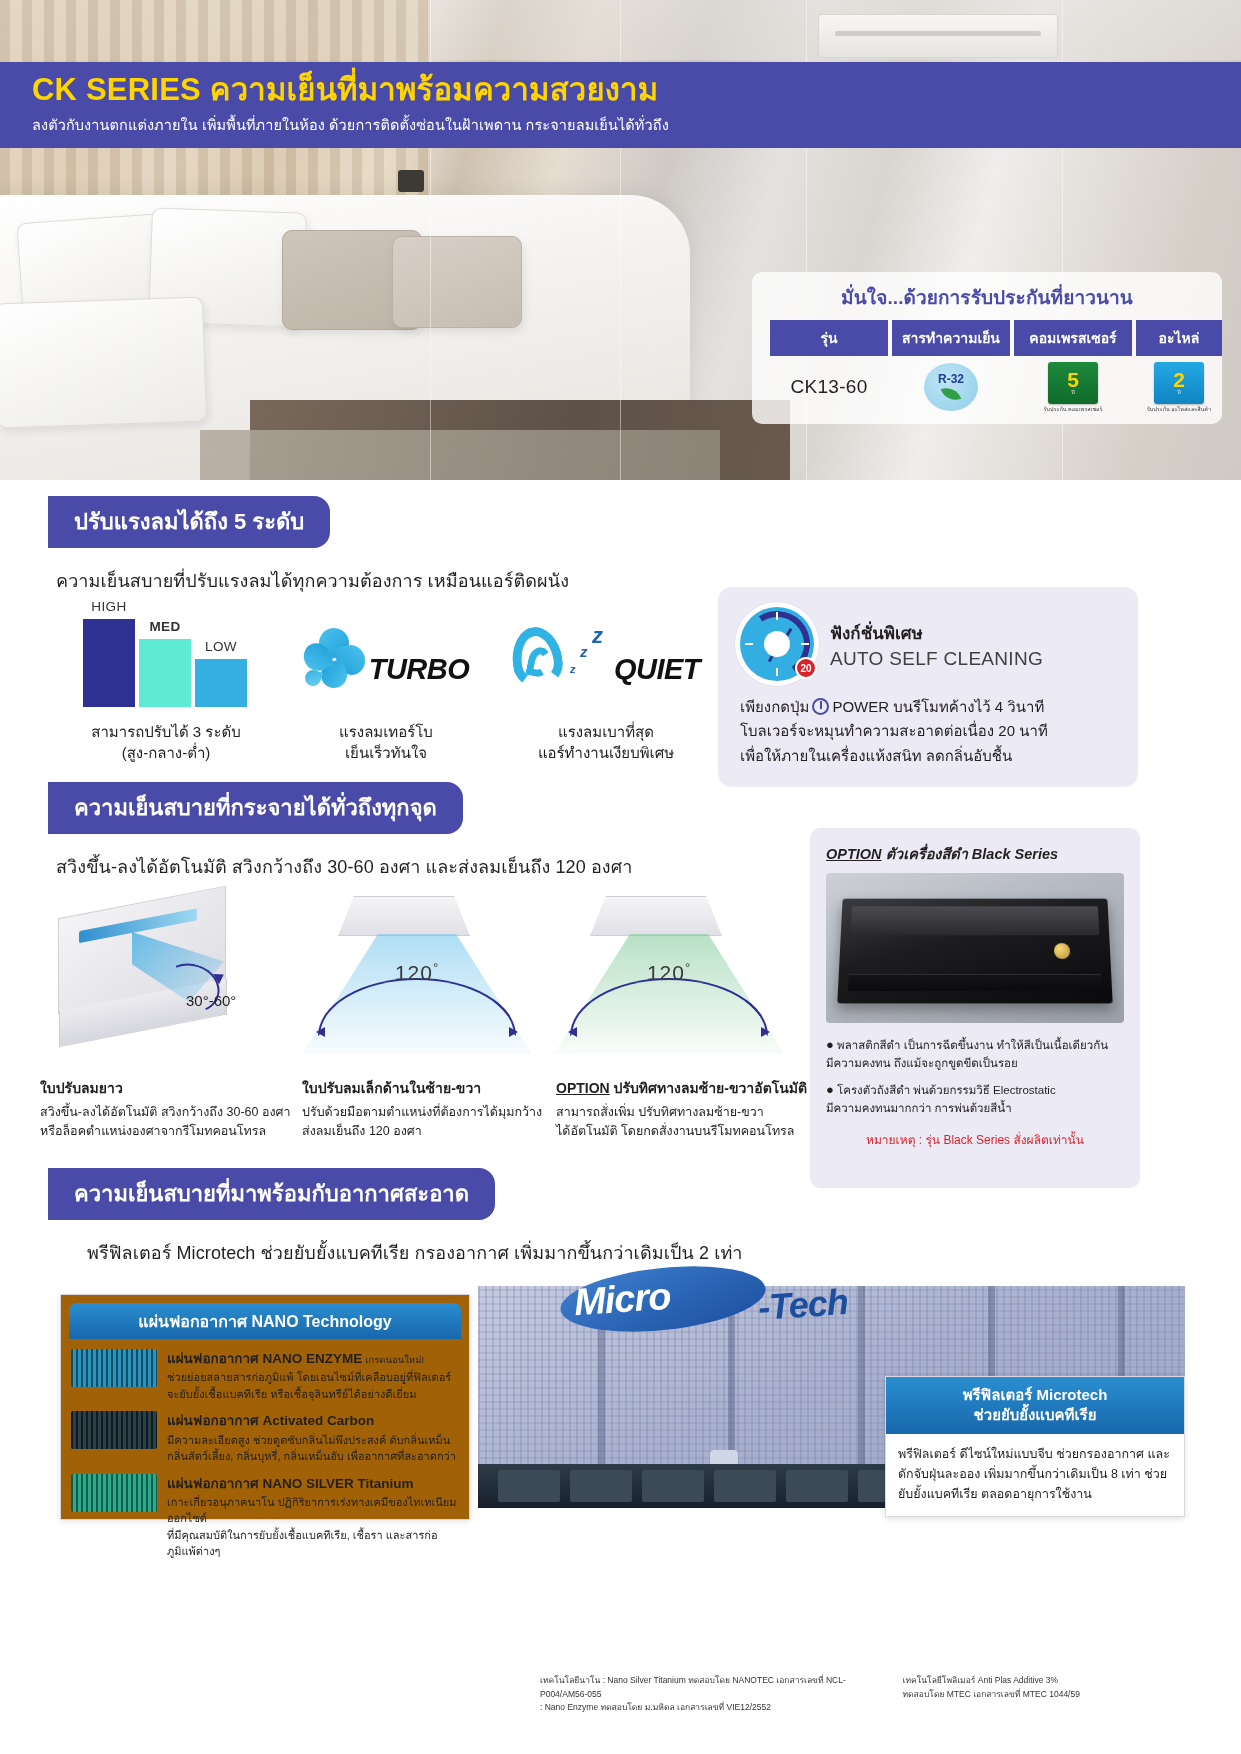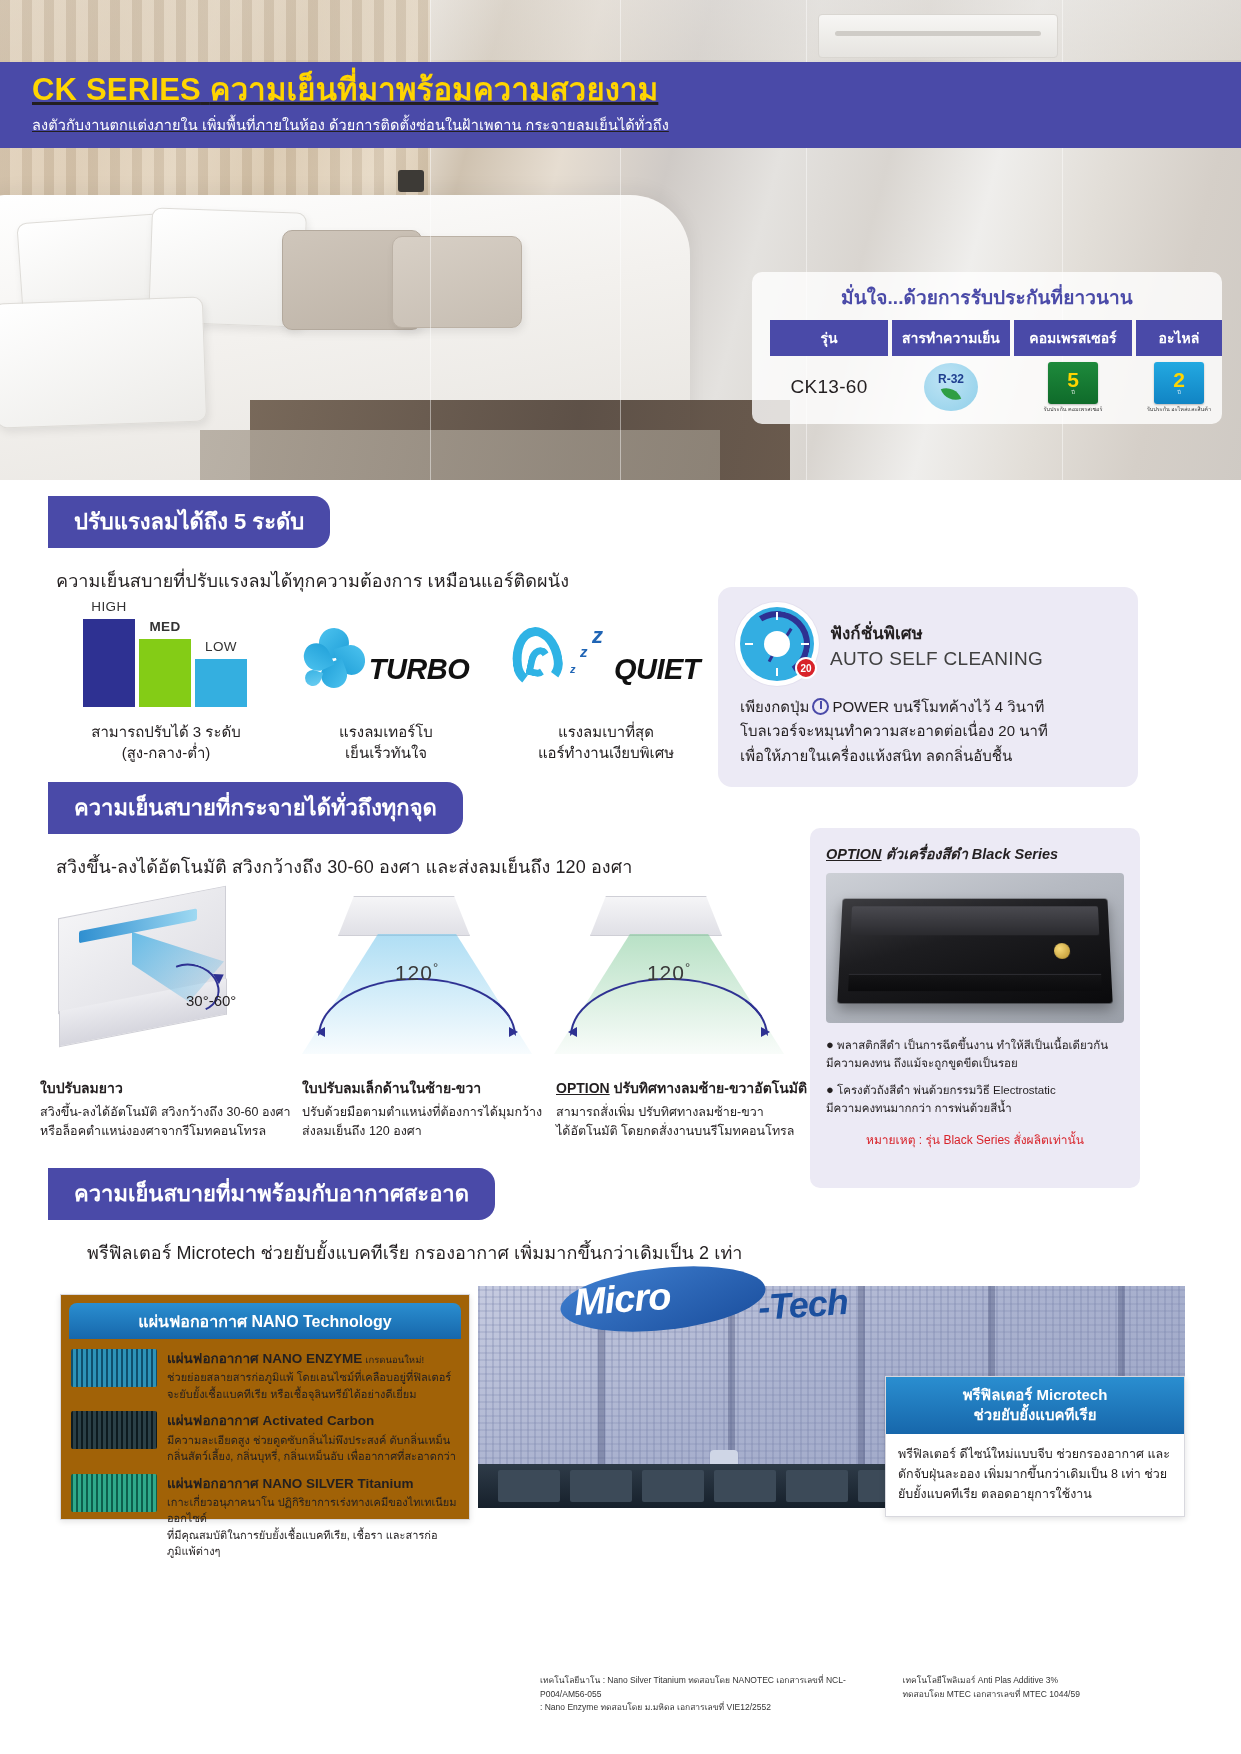--- a/index.html
+++ b/index.html
@@ -81,21 +81,20 @@
   .hero-col {
     position:absolute; top:0; width:1px; height:480px;
     background:rgba(255,255,255,.45);
   }
 
   .hero-title-band {
     position:absolute; left:0; top:62px; width:1241px; height:86px;
     background:#4a4aa8;
     display:flex; flex-direction:column; justify-content:center;
     padding-left:32px;
-    text-decoration:underline;
   }
   .hero-title {
     font-size:31px; font-weight:bold; color:#ffd500; letter-spacing:.2px;
     line-height:1.05; white-space:nowrap;
   }
   .hero-title .th { color:#ffd500; }
   .hero-sub {
     font-size:14.5px; color:#ffffff; margin-top:7px; white-space:nowrap;
     letter-spacing:.1px;
   }
@@ -171,21 +170,21 @@
     display:flex; align-items:flex-end;justify-content:flex-end;
   }
   .fan-item { flex:1; text-align:center; }
   .bars { position:relative; width:178px; height:95px; margin:0 auto; }
   .bar { position:absolute; bottom:0; width:52px; }
   .bar span {
     position:absolute; left:50%; transform:translateX(-50%); top:-20px;
     font-size:13.5px; color:#333; letter-spacing:.4px;
   }
   .bar.high { left:6px;   height:88px; background:#2e3192; }
-  .bar.med  { left:62px;  height:68px; background:#84cc16;font-weight:bold; }
+  .bar.med  { left:62px;  height:68px; background:#5eead4;font-weight:bold; }
   .bar.low  { left:118px; height:48px; background:#34afe0; }
 
   .turbo-logo { height:95px; display:flex; align-items:center; justify-content:center; gap:4px; }
   .turbo-flower { position:relative; width:62px; height:62px; }
   .petal {
     position:absolute; border-radius:50% 50% 50% 0;
     background:linear-gradient(145deg,#4dc3ef,#1f9fd8);
   }
   .pt1 { width:30px; height:30px; left:16px; top:0;   transform:rotate(-10deg); }
   .pt2 { width:30px; height:28px; left:33px; top:18px;transform:rotate(75deg); }

